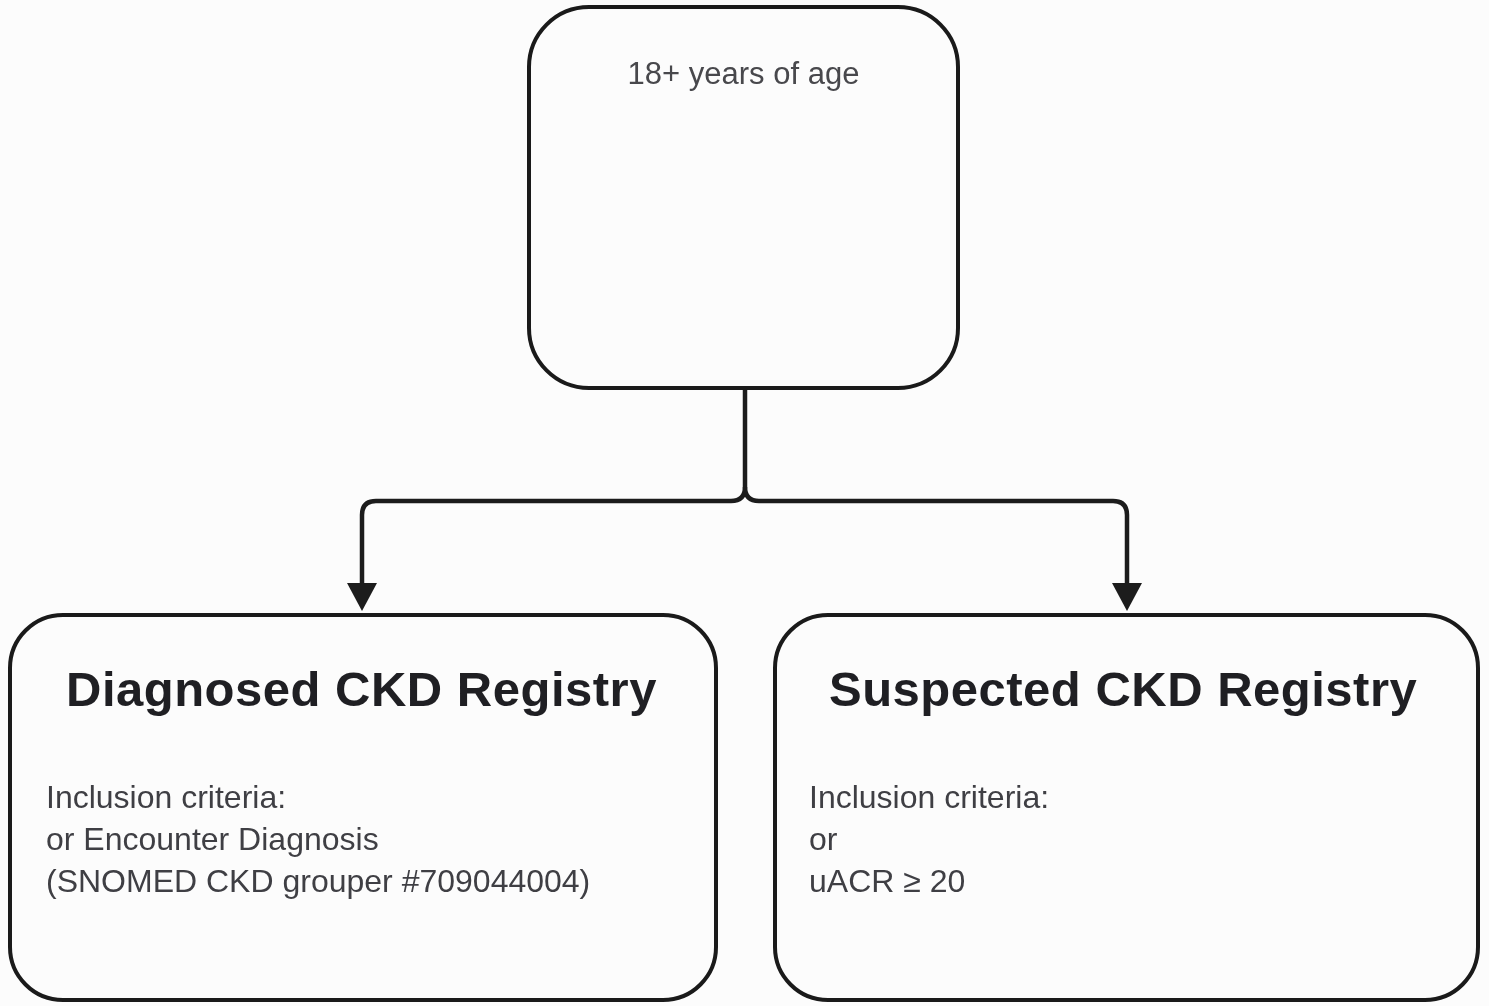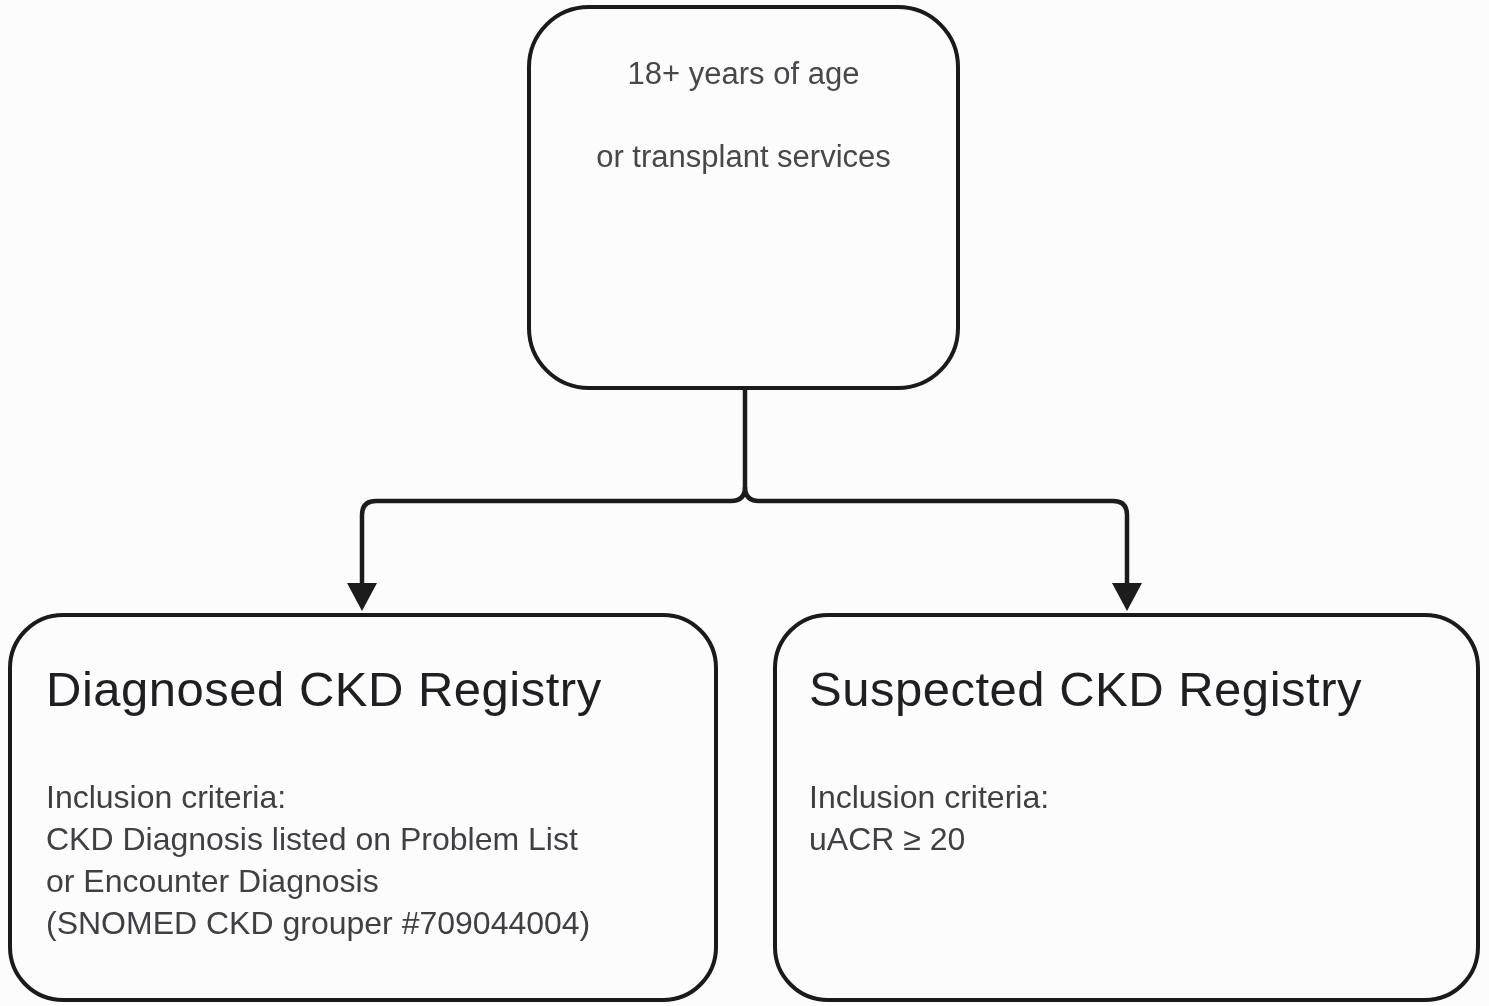--- a/index.html
+++ b/index.html
@@ -69,24 +69,25 @@
     padding: 43px 18px 0 34px;
   }
   .right-box {
     left: 773px;
     width: 707px;
     padding: 43px 14px 8px 32px;
   }
   .box-title {
     font-size: 49px;
     line-height: 58px;
-    font-weight: normal;
+    font-weight: bold;
     color: var(--title-text);
     letter-spacing: 0.5px;
     white-space: nowrap;
+    margin-left: 20px;
   }
   .box-body {
     margin-top: 58px;
     font-size: 32px;
     line-height: 42px;
     color: var(--body-text);
   }
   .line, .body-line { white-space: nowrap; }
 </style>
 </head>
@@ -97,35 +98,34 @@
   <svg class="connector" viewBox="0 0 1489 1006" aria-hidden="true">
     <path d="M745 390 L745 487 Q745 501 731 501 L376 501 Q362 501 362 515 L362 586"></path>
     <path d="M745 487 Q745 501 759 501 L1113 501 Q1127 501 1127 515 L1127 586"></path>
     <polygon points="347,583 377,583 362,611"></polygon>
     <polygon points="1112,583 1142,583 1127,611"></polygon>
   </svg>
 
   <div class="box top-box">
     <p class="line">18+ years of age</p>
     <div>
-      <div class="line">or transplant services</div>
     </div>
   </div>
 
   <div class="box bottom-box left-box">
     <h2 class="box-title">Diagnosed CKD Registry</h2>
     <div class="box-body">
       <div class="body-line">Inclusion criteria:</div>
-      <div class="body-line">CKD Diagnosis listed on Problem List</div>
       <div class="body-line">or Encounter Diagnosis</div>
       <div class="body-line">(SNOMED CKD grouper #709044004)</div>
     </div>
   </div>
 
   <div class="box bottom-box right-box">
     <h2 class="box-title">Suspected CKD Registry</h2>
     <div class="box-body">
       <div class="body-line">Inclusion criteria:</div>
+      <div class="body-line">or</div>
       <div class="body-line">uACR ≥ 20</div>
     </div>
   </div>
 
 </div>
 
 </body></html>

